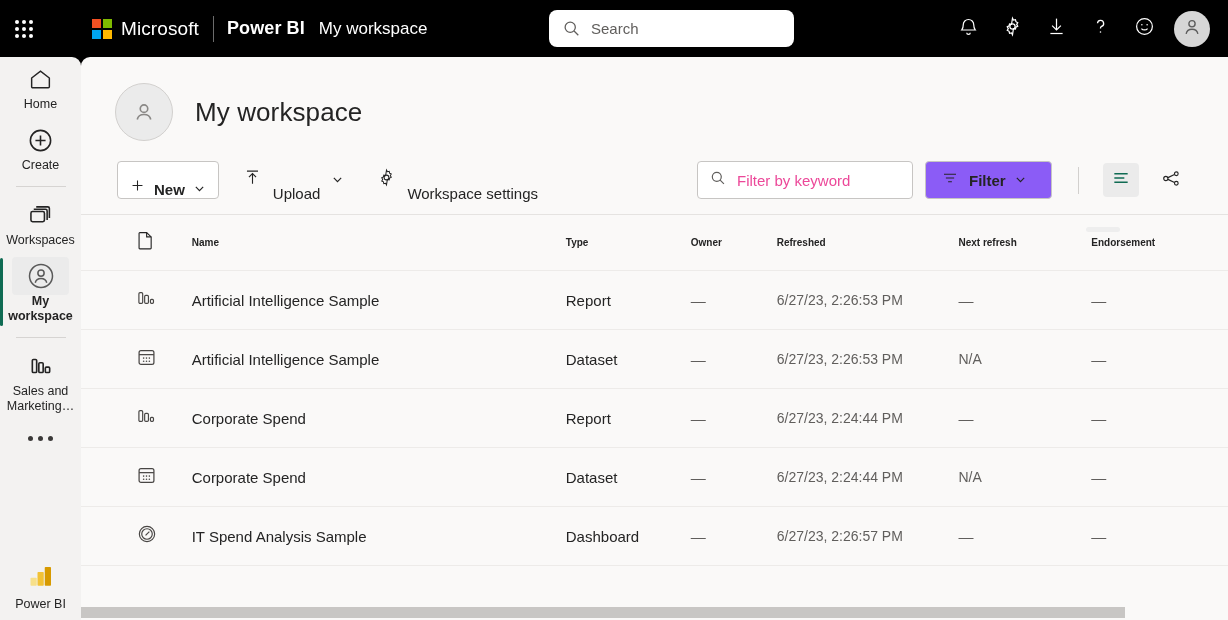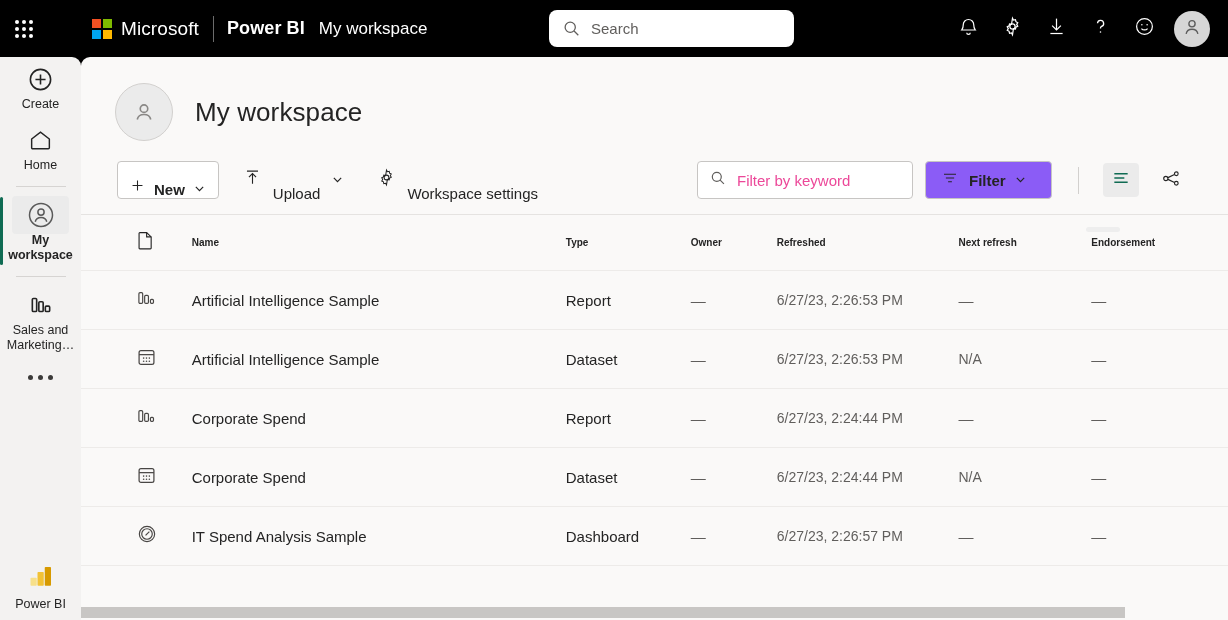--- a/index.html
+++ b/index.html
@@ -483,40 +483,50 @@
     </div>
   </div>
 </div>
 
 <div class="shell">
 
   <div class="leftnav">
 
     <div class="nav-item">
       <span class="nav-icon">
+        <svg width="25" height="25" viewBox="0 0 24 24" fill="none" stroke="#242424" stroke-width="1.4">
+            <path d="M3.5 10.6L12 4l8.5 6.6V19a1 1 0 0 1-1 1h-15a1 1 0 0 1-1-1z"></path>
+          </svg>
+      </span>
+      <span class="nav-label">Home</span>
+    </div>
+
+    <div class="nav-item">
+      <span class="nav-icon">
         <svg width="27" height="27" viewBox="0 0 24 24" fill="none" stroke="#242424" stroke-width="1.4">
             <circle cx="12" cy="12" r="9"></circle>
             <line x1="12" y1="7.5" x2="12" y2="16.5"></line>
             <line x1="7.5" y1="12" x2="16.5" y2="12"></line>
           </svg>
       </span>
       <span class="nav-label">Create</span>
     </div>
 
+    <div class="nav-sep"></div>
+
     <div class="nav-item">
       <span class="nav-icon">
-        <svg width="25" height="25" viewBox="0 0 24 24" fill="none" stroke="#242424" stroke-width="1.4">
-            <path d="M3.5 10.6L12 4l8.5 6.6V19a1 1 0 0 1-1 1h-15a1 1 0 0 1-1-1z"></path>
-          </svg>
-      </span>
-      <span class="nav-label">Home</span>
-    </div>
-
-    <div class="nav-sep"></div>
-
+        <svg width="27" height="27" viewBox="0 0 24 24" fill="none" stroke="#242424" stroke-width="1.4">
+            <rect x="3.5" y="8.5" width="12" height="9" rx="1.4"></rect>
+            <path d="M6 6.5h10.5a1.4 1.4 0 0 1 1.4 1.4V16"></path>
+            <path d="M8.2 4.3h10.3a1.4 1.4 0 0 1 1.4 1.4v8.5"></path>
+          </svg>
+      </span>
+      <span class="nav-label">Workspaces</span>
+    </div>
 
     <div class="nav-item selected">
       <span class="nav-sel-bar"></span>
       <span class="nav-sel-bg"></span>
       <span class="nav-icon" style="position:relative;">
         <svg width="30" height="30" viewBox="0 0 24 24" fill="none" stroke="#595959" stroke-width="1.2">
             <circle cx="12" cy="12" r="9.2"></circle>
             <circle cx="12" cy="9.6" r="2.5"></circle>
             <path d="M7.4 17.4c.5-2.2 2.4-3.4 4.6-3.4s4.1 1.2 4.6 3.4"></path>
           </svg>

